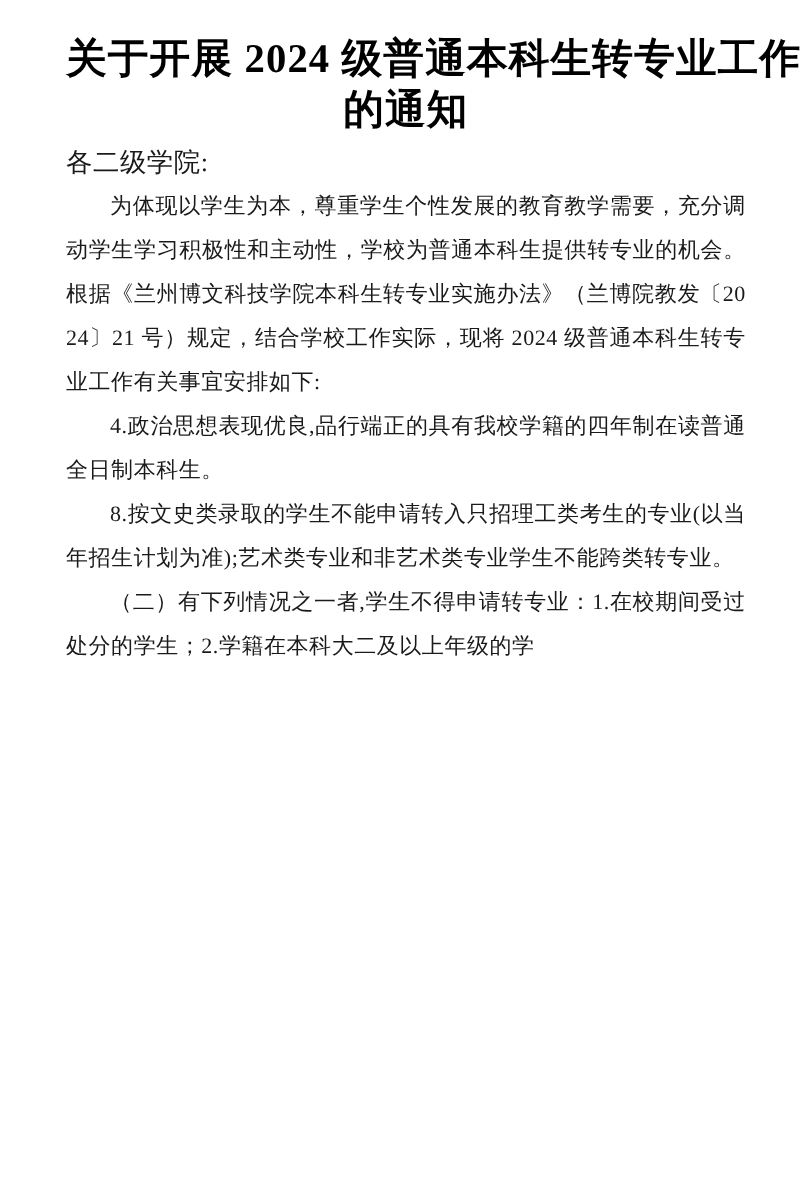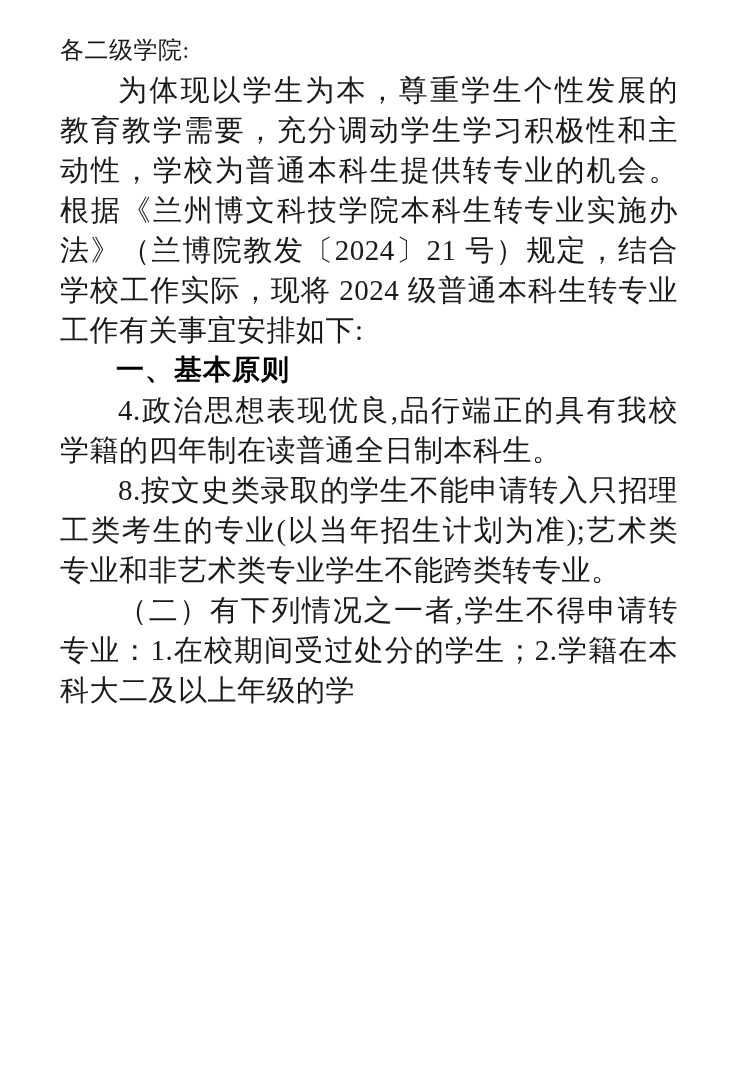--- a/index.html
+++ b/index.html
@@ -33,21 +33,21 @@
   }
   .salutation {
     font-size: 24px;
     line-height: 40px;
     margin: 0;
     letter-spacing: 0.5px;
     text-align: justify;
   }
   .doc-body p {
     margin: 0;
-    font-size: 29px;
+    font-size: 20px;
     line-height: 40px;
     letter-spacing: 0.5px;
     text-align: justify;
     text-justify: inter-ideograph;
     text-indent: 2em;
     word-break: break-all;
   }
   .doc-body p.body {
     font-family: "Liberation Serif", serif;
     font-weight: normal;
@@ -57,21 +57,24 @@
     font-weight: bold;
     font-size: 28px;
     color: #000000;
     letter-spacing: 1px;
   }
 </style>
 </head>
 <body>
 
 <div class="page">
+  <h1 class="doc-title">
+      <div class="title-line">关于开展 2024 级普通本科生转专业工作</div>
+      <div class="title-line">的通知</div>
+    </h1>
   <p class="salutation">各二级学院:</p>
   <div class="doc-body">
       <p class="body">为体现以学生为本，尊重学生个性发展的教育教学需要，充分调动学生学习积极性和主动性，学校为普通本科生提供转专业的机会。根据《兰州博文科技学院本科生转专业实施办法》（兰博院教发〔2024〕21 号）规定，结合学校工作实际，现将 2024 级普通本科生转专业工作有关事宜安排如下:</p>
-      <p class="heading">一、基本原则</p>
       <p class="body">4.政治思想表现优良,品行端正的具有我校学籍的四年制在读普通全日制本科生。</p>
       <p class="body">8.按文史类录取的学生不能申请转入只招理工类考生的专业(以当年招生计划为准);艺术类专业和非艺术类专业学生不能跨类转专业。</p>
       <p class="body">（二）有下列情况之一者,学生不得申请转专业：1.在校期间受过处分的学生；2.学籍在本科大二及以上年级的学</p>
     </div>
 </div>
 
 </body></html>

